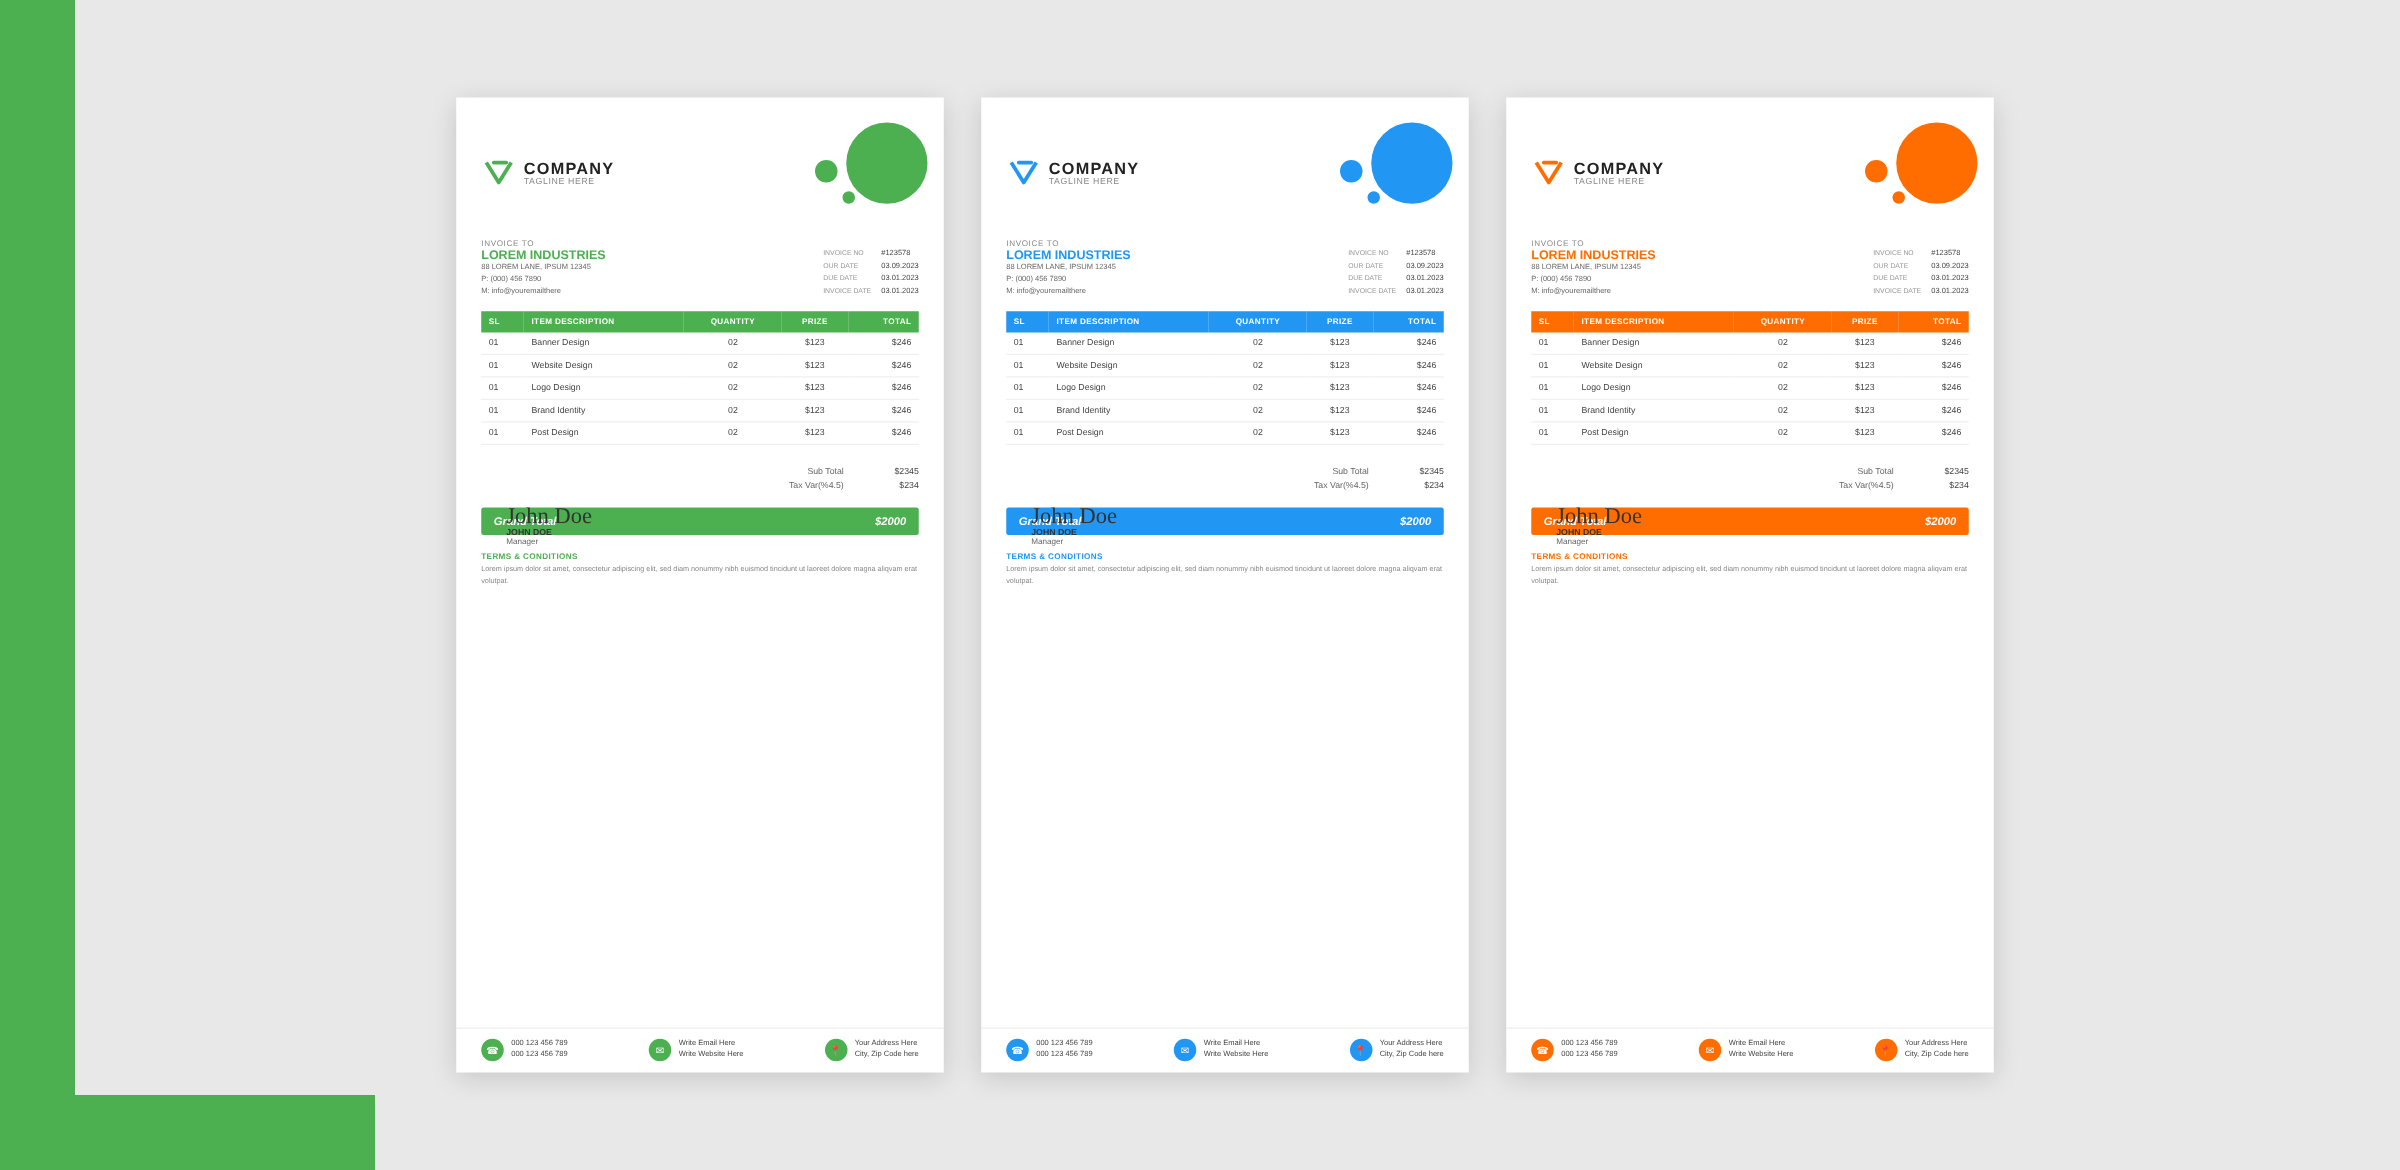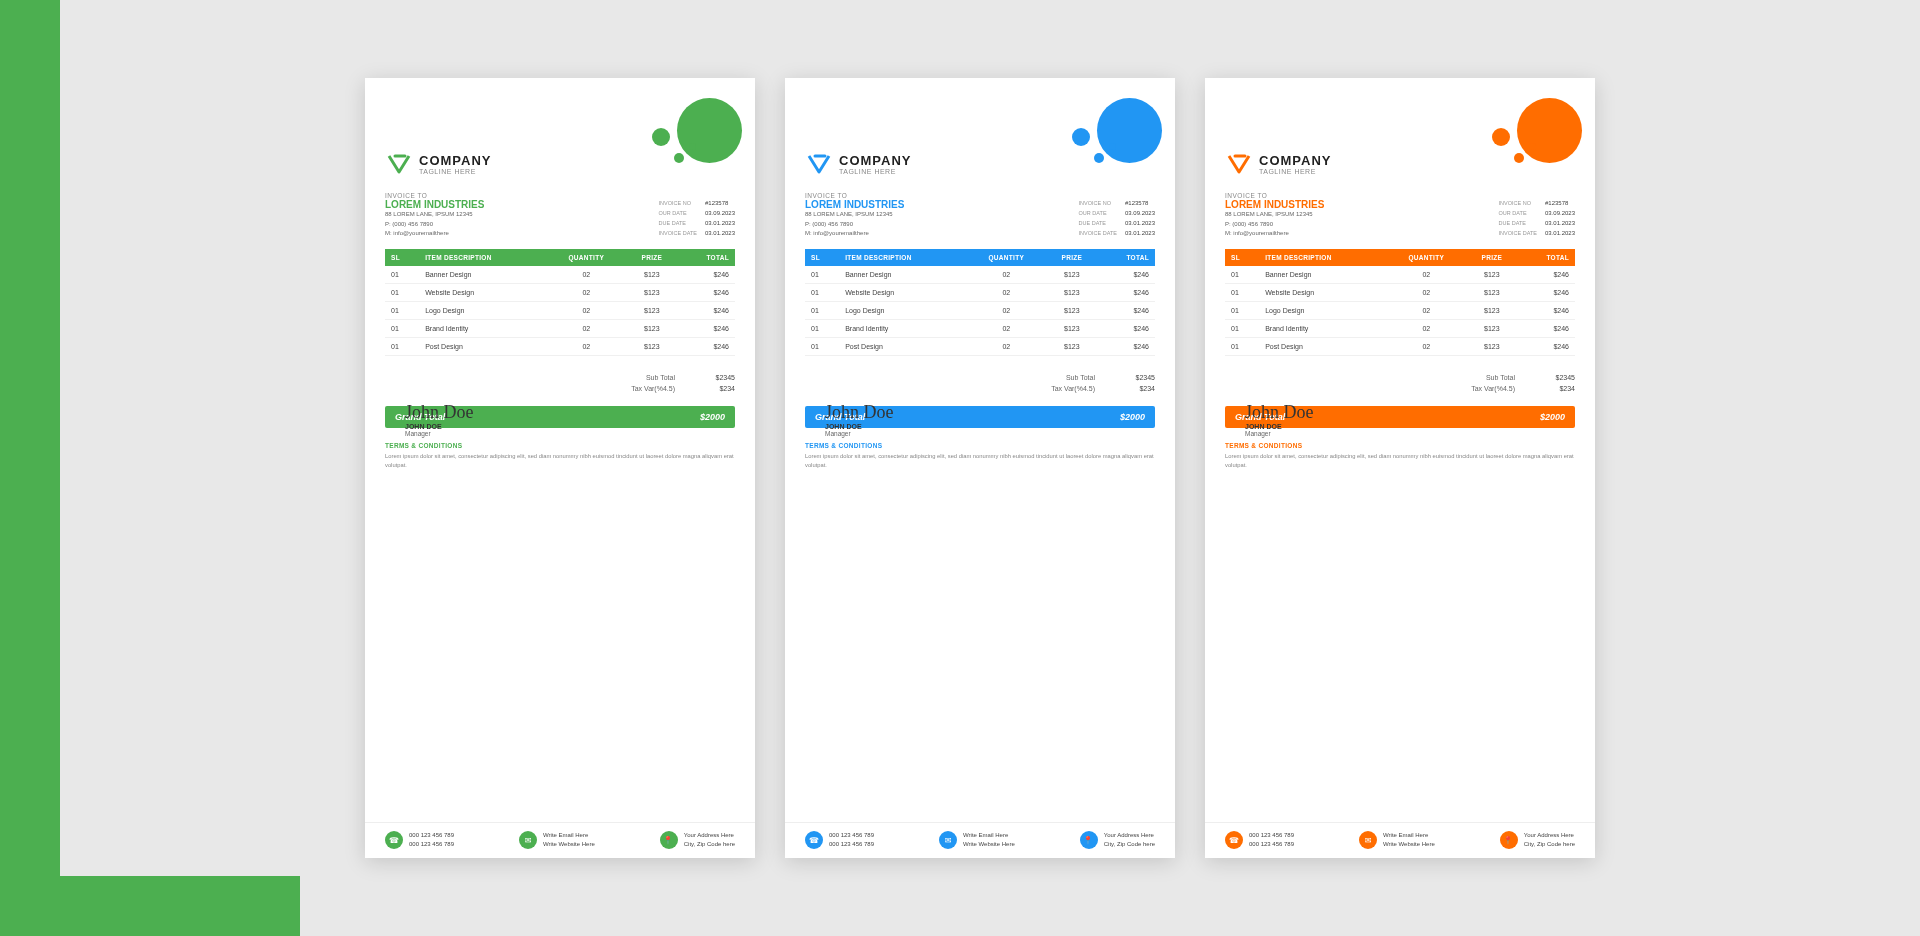--- a/index.html
+++ b/index.html
@@ -41,21 +41,21 @@
       width: 390px;
       min-height: 780px;
       box-shadow: 0 4px 20px rgba(0,0,0,0.15);
       padding: 0;
       position: relative;
       font-size: 8px;
     }
     .invoice-header {
       display: flex;
       justify-content: space-between;
-      align-items: flex-end;
+      align-items: center;
       padding: 20px 13px 10px 20px;
       position: relative;
     }
     .logo-area {
       display: flex;
       align-items: center;
       gap: 6px;
     }
     .logo-icon {
       width: 28px;

